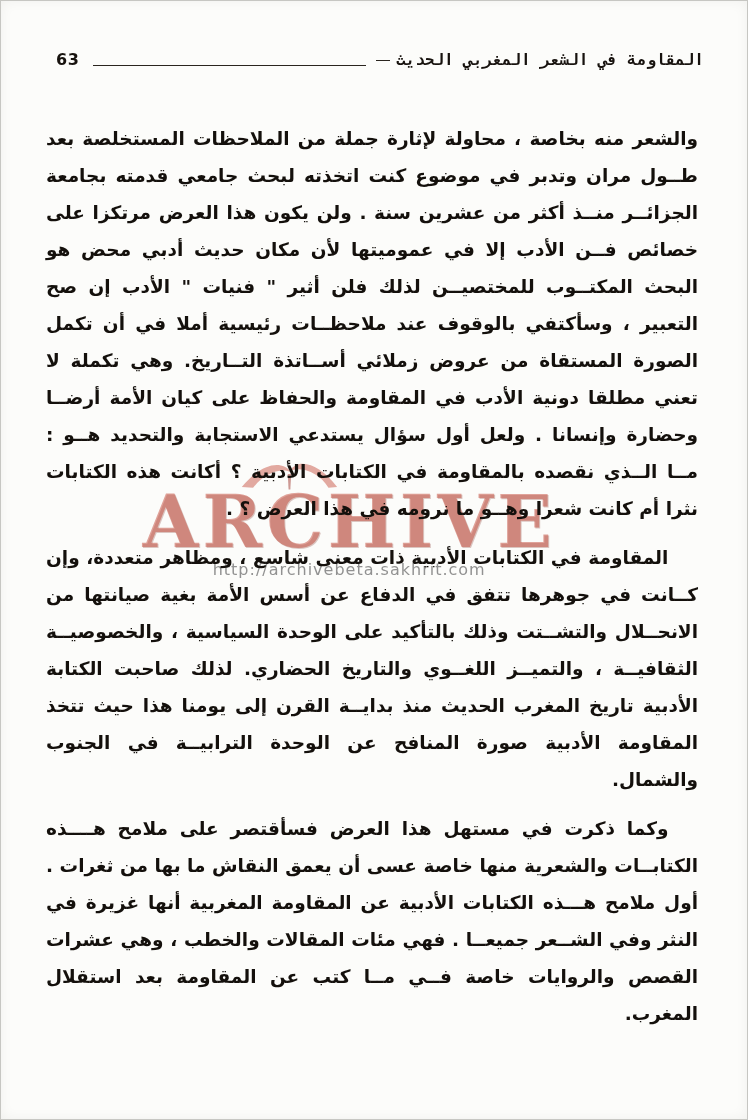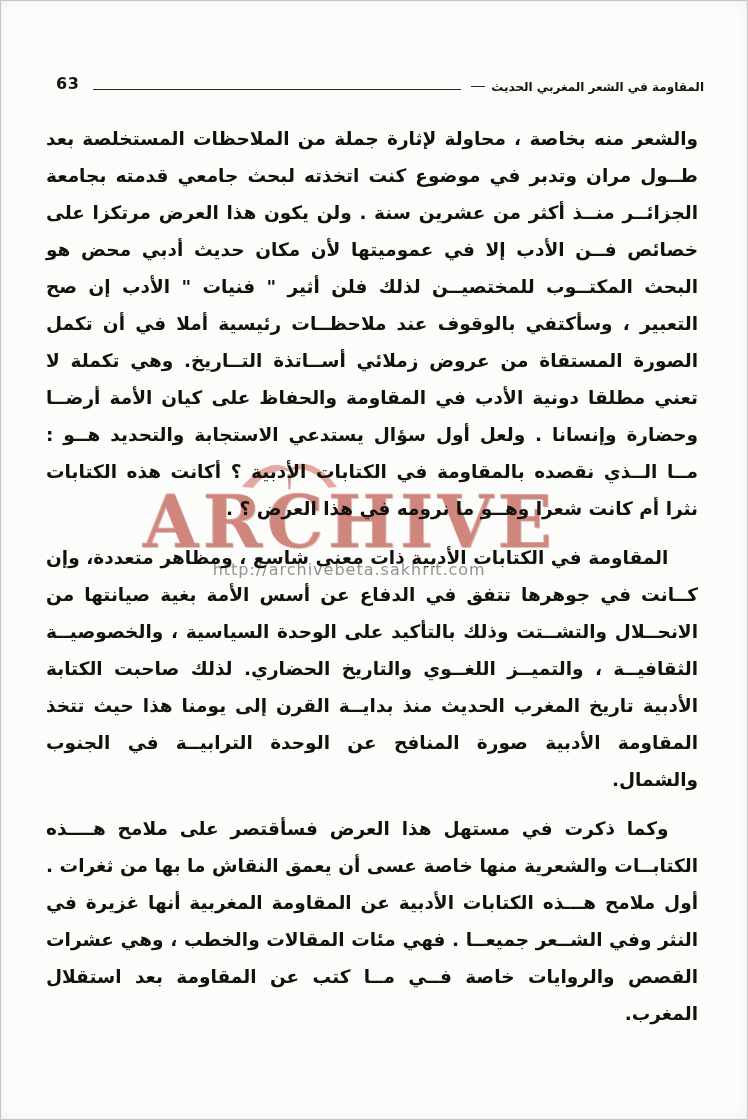--- a/index.html
+++ b/index.html
@@ -28,34 +28,34 @@
     display: flex;
     align-items: flex-end;
     direction: ltr;
     color: #17120e;
   }
   .page-number {
     font-size: 16px;
     font-weight: bold;
     padding-bottom: 2px;
     letter-spacing: 0.5px;
-    margin-top: 24px;
   }
   .header-rule {
     flex: 1;
     border-bottom: 1.5px solid #2a251f;
     margin: 0 10px 5px 14px;
     height: 1px;
   }
   .header-title {
     direction: rtl;
-    font-size: 12px;
+    font-size: 16px;
     font-weight: bold;
     white-space: nowrap;
     padding-bottom: 1px;
+    font-family: Liberation Mono, monospace;
   }
   .header-title::after {
     content: "";
     display: inline-block;
     width: 14px;
     border-bottom: 1.5px solid #2a251f;
     margin-right: 6px;
     vertical-align: 4px;
   }
 

